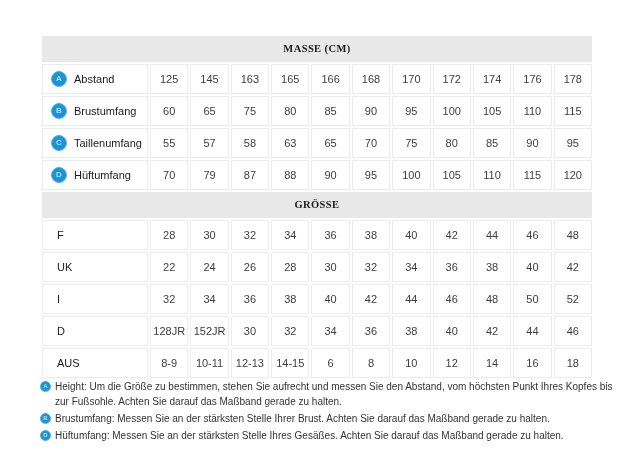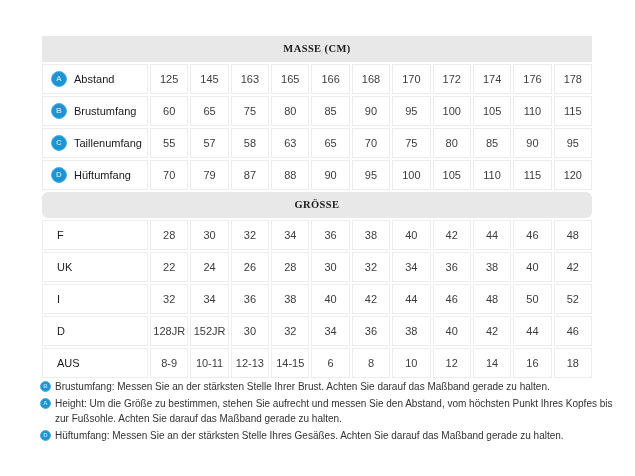--- a/index.html
+++ b/index.html
@@ -29,21 +29,21 @@
     height: 26px;
     line-height: 26px;
     text-align: center;
     font-weight: bold;
     font-size: 10.5px;
     letter-spacing: 0.4px;
     color: #1a1a1a;
     margin-bottom: 2px;
     font-family: Liberation Serif, serif;
   }
-  .sizes-header { margin-top: 2px; border-radius: 6px; }
+  .sizes-header { margin-top: 2px; }
 
   .grid-table {
     display: grid;
     grid-template-columns: 106px repeat(11, 1fr);
     gap: 2px;
     margin-bottom: 0;
   }
   .trow { display: contents; }
 
   .cell {
@@ -154,18 +154,18 @@
             <span>D</span>
           </div><div class="cell value-cell">128JR</div><div class="cell value-cell">152JR</div><div class="cell value-cell">30</div><div class="cell value-cell">32</div><div class="cell value-cell">34</div><div class="cell value-cell">36</div><div class="cell value-cell">38</div><div class="cell value-cell">40</div><div class="cell value-cell">42</div><div class="cell value-cell">44</div><div class="cell value-cell">46</div></div>
         <div class="trow"><div class="cell label-cell no-badge">
             <span>AUS</span>
           </div><div class="cell value-cell">8-9</div><div class="cell value-cell">10-11</div><div class="cell value-cell">12-13</div><div class="cell value-cell">14-15</div><div class="cell value-cell">6</div><div class="cell value-cell">8</div><div class="cell value-cell">10</div><div class="cell value-cell">12</div><div class="cell value-cell">14</div><div class="cell value-cell">16</div><div class="cell value-cell">18</div></div>
       </div>
 
   </div>
 
   <div class="footnotes">
+      <div class="footnote"><span class="badge-sm">A</span><span>Height: Um die Größe zu bestimmen, stehen Sie aufrecht und messen Sie den Abstand, vom höchsten Punkt Ihres Kopfes bis zur Fußsohle. Achten Sie darauf das Maßband gerade zu halten.</span></div>
       <div class="footnote"><span class="badge-sm">B</span><span>Brustumfang: Messen Sie an der stärksten Stelle Ihrer Brust. Achten Sie darauf das Maßband gerade zu halten.</span></div>
-      <div class="footnote"><span class="badge-sm">A</span><span>Height: Um die Größe zu bestimmen, stehen Sie aufrecht und messen Sie den Abstand, vom höchsten Punkt Ihres Kopfes bis zur Fußsohle. Achten Sie darauf das Maßband gerade zu halten.</span></div>
       <div class="footnote"><span class="badge-sm">D</span><span>Hüftumfang: Messen Sie an der stärksten Stelle Ihres Gesäßes. Achten Sie darauf das Maßband gerade zu halten.</span></div>
     </div>
 
 </div>
 
 </body></html>

